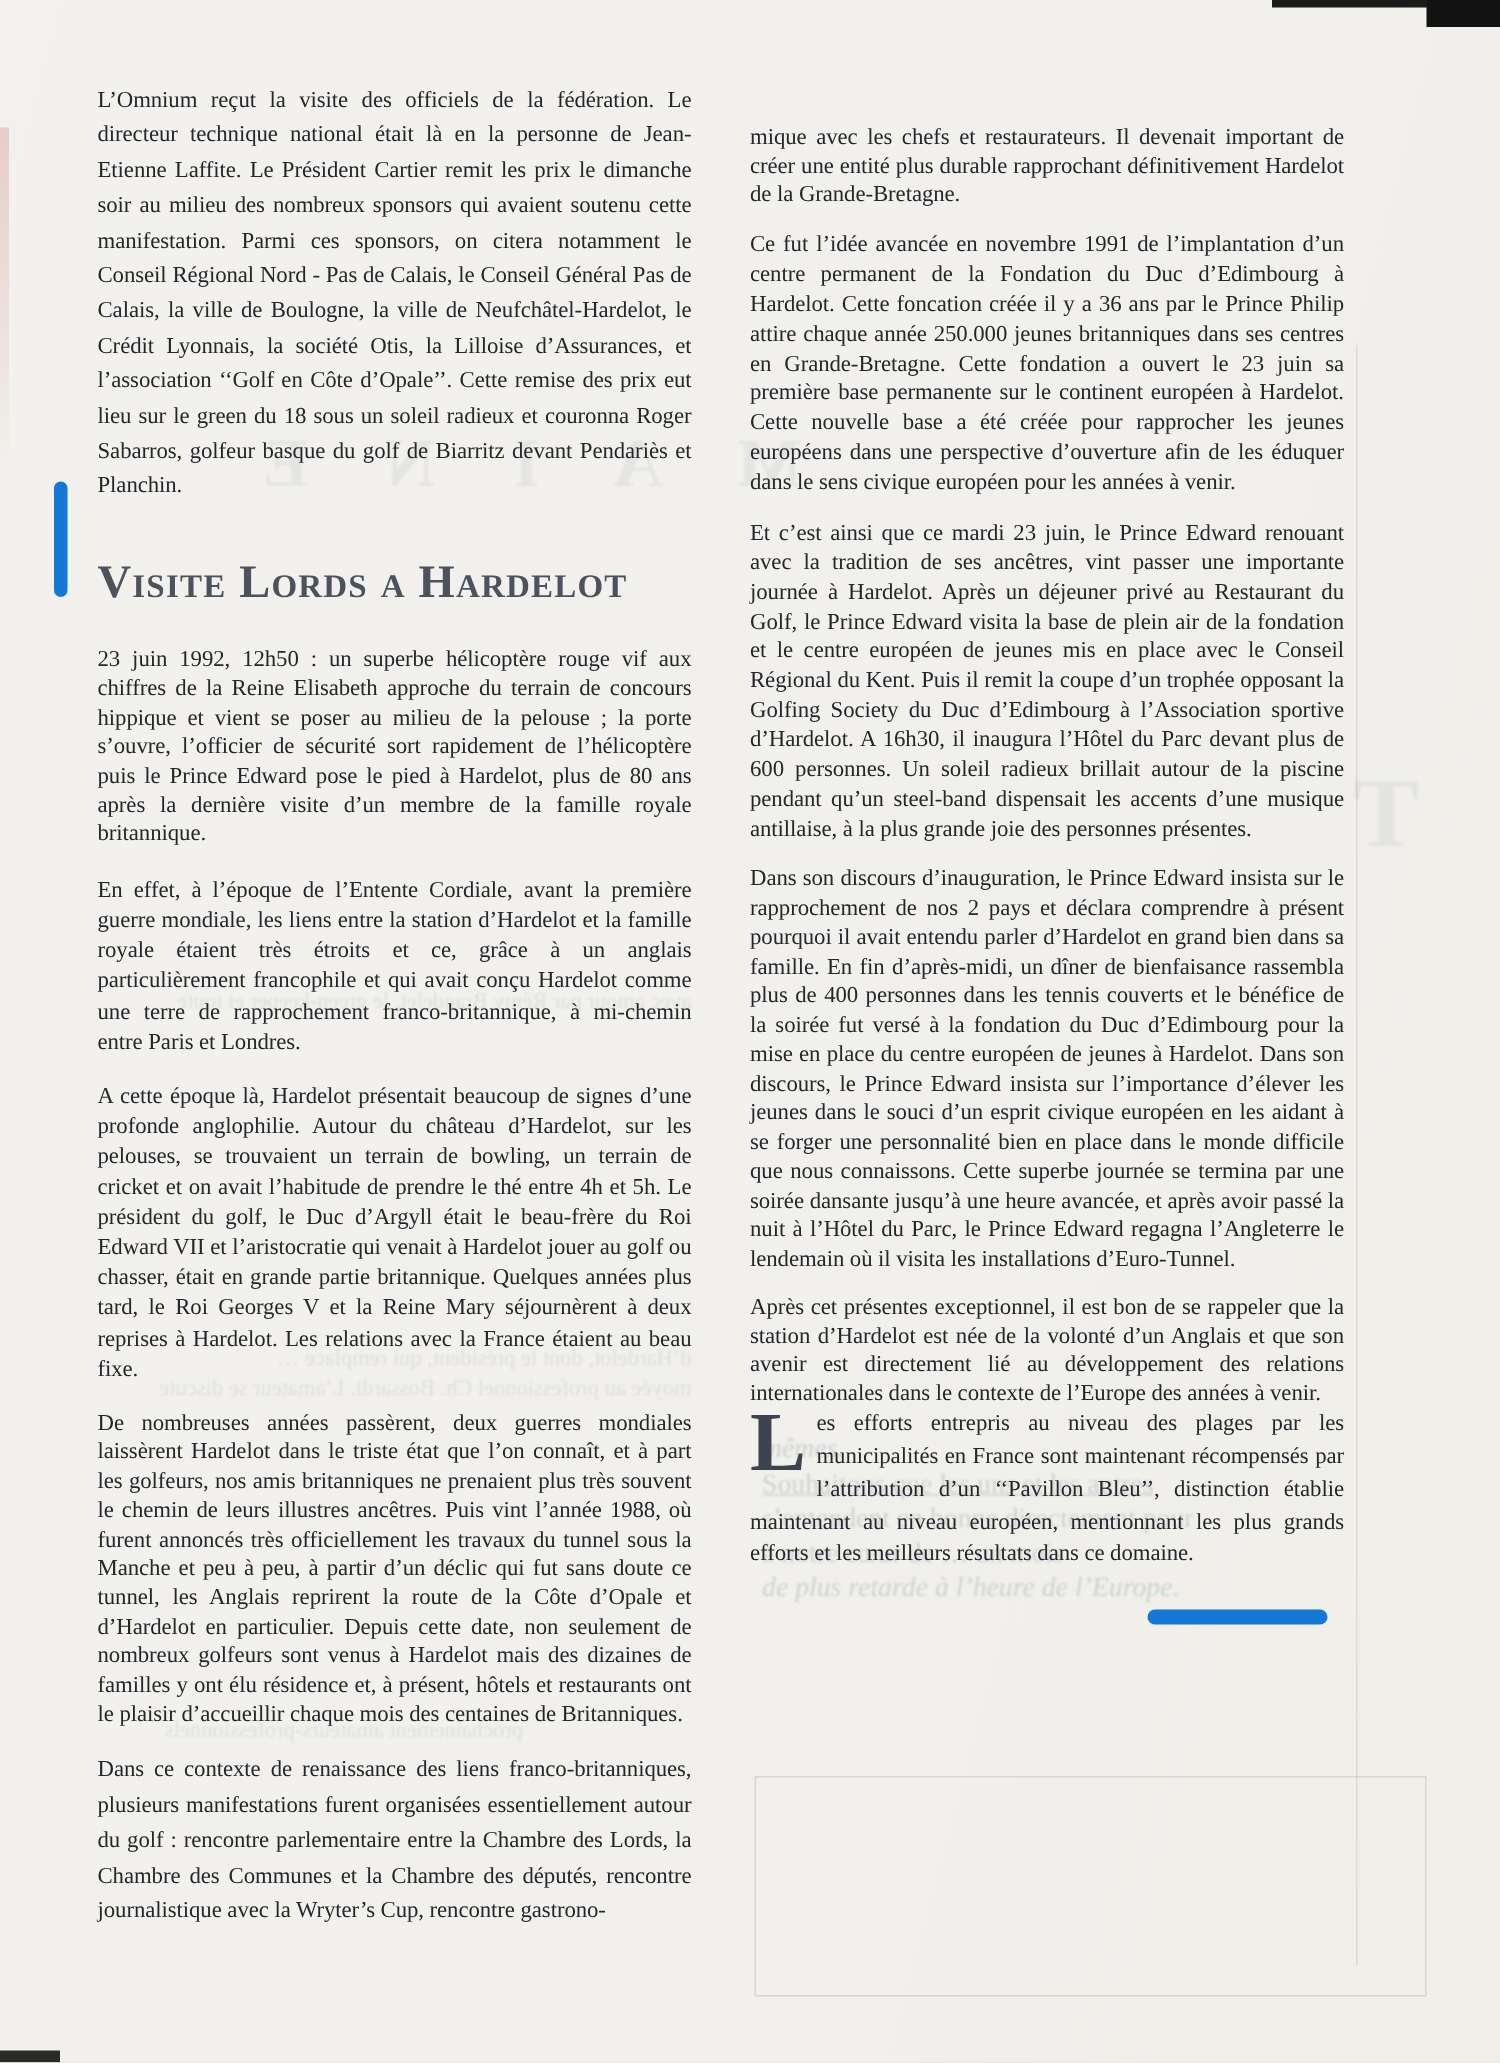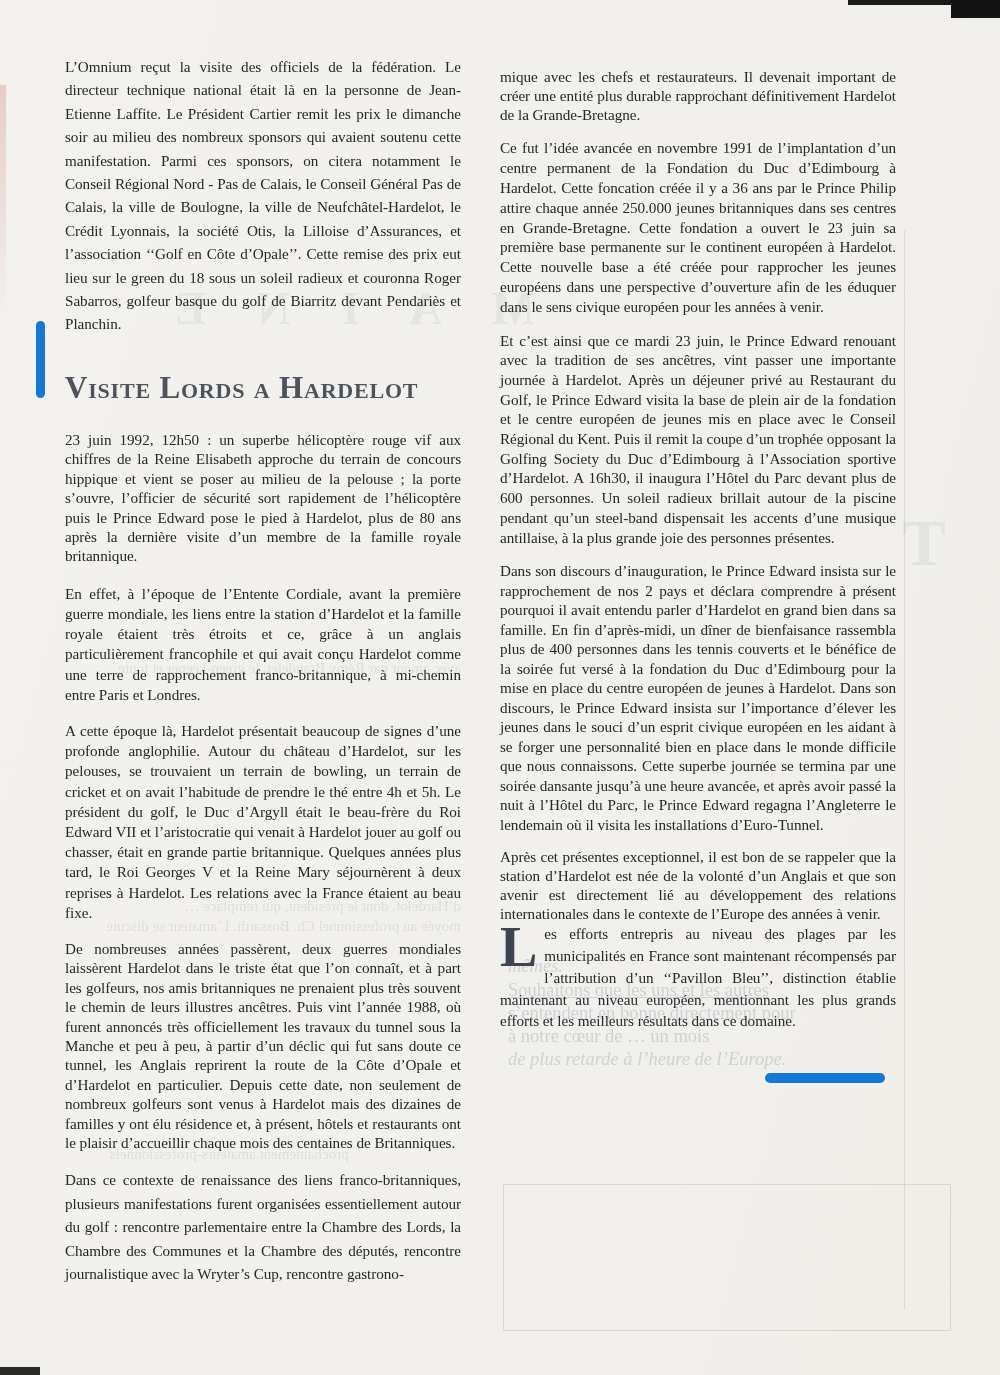--- a/index.html
+++ b/index.html
@@ -97,21 +97,21 @@
     <p class="body loose">L’Omnium reçut la visite des officiels de la fédération. Le directeur technique national était là en la personne de Jean-Etienne Laffite. Le Président Cartier remit les prix le dimanche soir au milieu des nombreux sponsors qui avaient soutenu cette manifestation. Parmi ces sponsors, on citera notamment le Conseil Régional Nord - Pas de Calais, le Conseil Général Pas de Calais, la ville de Boulogne, la ville de Neufchâtel-Hardelot, le Crédit Lyonnais, la société Otis, la Lilloise d’Assurances, et l’association ‘‘Golf en Côte d’Opale’’. Cette remise des prix eut lieu sur le green du 18 sous un soleil radieux et couronna Roger Sabarros, golfeur basque du golf de Biarritz devant Pendariès et Planchin.</p>
     <h1 class="headline">Visite Lords a Hardelot</h1>
     <p class="body" style="line-height:19.4px;margin-bottom:18px;">23 juin 1992, 12h50 : un superbe hélicoptère rouge vif aux chiffres de la Reine Elisabeth approche du terrain de concours hippique et vient se poser au milieu de la pelouse ; la porte s’ouvre, l’officier de sécurité sort rapidement de l’hélicoptère puis le Prince Edward pose le pied à Hardelot, plus de 80 ans après la dernière visite d’un membre de la famille royale britannique.</p>
     <p class="body" style="line-height:20.2px;">En effet, à l’époque de l’Entente Cordiale, avant la première guerre mondiale, les liens entre la station d’Hardelot et la famille royale étaient très étroits et ce, grâce à un anglais particulièrement francophile et qui avait conçu Hardelot comme une terre de rapprochement franco-britannique, à mi-chemin entre Paris et Londres.</p>
     <p class="body" style="line-height:20.2px;">A cette époque là, Hardelot présentait beaucoup de signes d’une profonde anglophilie. Autour du château d’Hardelot, sur les pelouses, se trouvaient un terrain de bowling, un terrain de cricket et on avait l’habitude de prendre le thé entre 4h et 5h. Le président du golf, le Duc d’Argyll était le beau-frère du Roi Edward VII et l’aristocratie qui venait à Hardelot jouer au golf ou chasser, était en grande partie britannique. Quelques années plus tard, le Roi Georges V et la Reine Mary séjournèrent à deux reprises à Hardelot. Les relations avec la France étaient au beau fixe.</p>
     <p class="body" style="line-height:19.4px;">De nombreuses années passèrent, deux guerres mondiales laissèrent Hardelot dans le triste état que l’on connaît, et à part les golfeurs, nos amis britanniques ne prenaient plus très souvent le chemin de leurs illustres ancêtres. Puis vint l’année 1988, où furent annoncés très officiellement les travaux du tunnel sous la Manche et peu à peu, à partir d’un déclic qui fut sans doute ce tunnel, les Anglais reprirent la route de la Côte d’Opale et d’Hardelot en particulier. Depuis cette date, non seulement de nombreux golfeurs sont venus à Hardelot mais des dizaines de familles y ont élu résidence et, à présent, hôtels et restaurants ont le plaisir d’accueillir chaque mois des centaines de Britanniques.</p>
     <p class="body loose">Dans ce contexte de renaissance des liens franco-britanniques, plusieurs manifestations furent organisées essentiellement autour du golf : rencontre parlementaire entre la Chambre des Lords, la Chambre des Communes et la Chambre des députés, rencontre journalistique avec la Wryter’s Cup, rencontre gastrono-</p>
   </div>
 
   <div class="col col-right">
-    <p class="body" style="line-height:18.8px;margin-bottom:14px;">mique avec les chefs et restaurateurs. Il devenait important de créer une entité plus durable rapprochant définitivement Hardelot de la Grande-Bretagne.</p>
+    <p class="body" style="line-height:18.8px;margin-bottom:14px;margin-top:15px;">mique avec les chefs et restaurateurs. Il devenait important de créer une entité plus durable rapprochant définitivement Hardelot de la Grande-Bretagne.</p>
     <p class="body" style="line-height:19.8px;margin-bottom:14px;">Ce fut l’idée avancée en novembre 1991 de l’implantation d’un centre permanent de la Fondation du Duc d’Edimbourg à Hardelot. Cette foncation créée il y a 36 ans par le Prince Philip attire chaque année 250.000 jeunes britanniques dans ses centres en Grande-Bretagne. Cette fondation a ouvert le 23 juin sa première base permanente sur le continent européen à Hardelot. Cette nouvelle base a été créée pour rapprocher les jeunes européens dans une perspective d’ouverture afin de les éduquer dans le sens civique européen pour les années à venir.</p>
     <p class="body" style="line-height:19.7px;margin-bottom:14px;">Et c’est ainsi que ce mardi 23 juin, le Prince Edward renouant avec la tradition de ses ancêtres, vint passer une importante journée à Hardelot. Après un déjeuner privé au Restaurant du Golf, le Prince Edward visita la base de plein air de la fondation et le centre européen de jeunes mis en place avec le Conseil Régional du Kent. Puis il remit la coupe d’un trophée opposant la Golfing Society du Duc d’Edimbourg à l’Association sportive d’Hardelot. A 16h30, il inaugura l’Hôtel du Parc devant plus de 600 personnes. Un soleil radieux brillait autour de la piscine pendant qu’un steel-band dispensait les accents d’une musique antillaise, à la plus grande joie des personnes présentes.</p>
     <p class="body" style="line-height:19.5px;margin-bottom:14px;">Dans son discours d’inauguration, le Prince Edward insista sur le rapprochement de nos 2 pays et déclara comprendre à présent pourquoi il avait entendu parler d’Hardelot en grand bien dans sa famille. En fin d’après-midi, un dîner de bienfaisance rassembla plus de 400 personnes dans les tennis couverts et le bénéfice de la soirée fut versé à la fondation du Duc d’Edimbourg pour la mise en place du centre européen de jeunes à Hardelot. Dans son discours, le Prince Edward insista sur l’importance d’élever les jeunes dans le souci d’un esprit civique européen en les aidant à se forger une personnalité bien en place dans le monde difficile que nous connaissons. Cette superbe journée se termina par une soirée dansante jusqu’à une heure avancée, et après avoir passé la nuit à l’Hôtel du Parc, le Prince Edward regagna l’Angleterre le lendemain où il visita les installations d’Euro-Tunnel.</p>
     <p class="body" style="line-height:18.8px;margin-bottom:0;">Après cet présentes exceptionnel, il est bon de se rappeler que la station d’Hardelot est née de la volonté d’un Anglais et que son avenir est directement lié au développement des relations internationales dans le contexte de l’Europe des années à venir.</p>
     <p class="body" style="line-height:21.7px;">
       <span class="dropcap">L</span><span>es efforts entrepris au niveau des plages par les municipalités en France sont maintenant récompensés par l’attribution d’un ‘‘Pavillon Bleu’’, distinction établie maintenant au niveau européen, mentionnant les plus grands efforts et les meilleurs résultats dans ce domaine.</span>
     </p>
   </div>
 
 </div>

